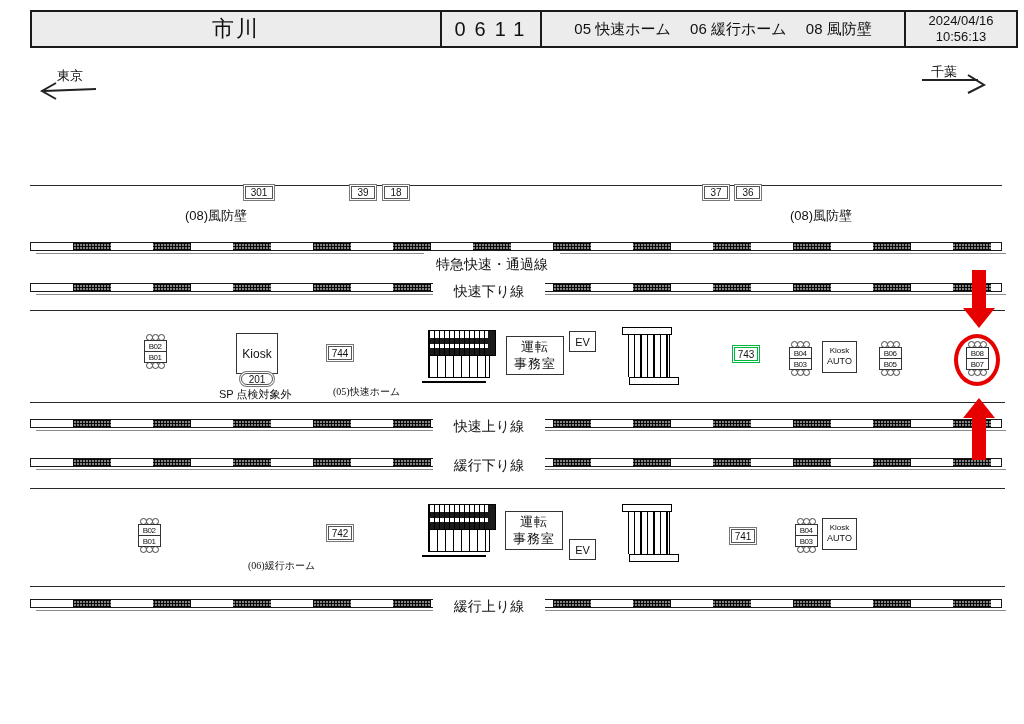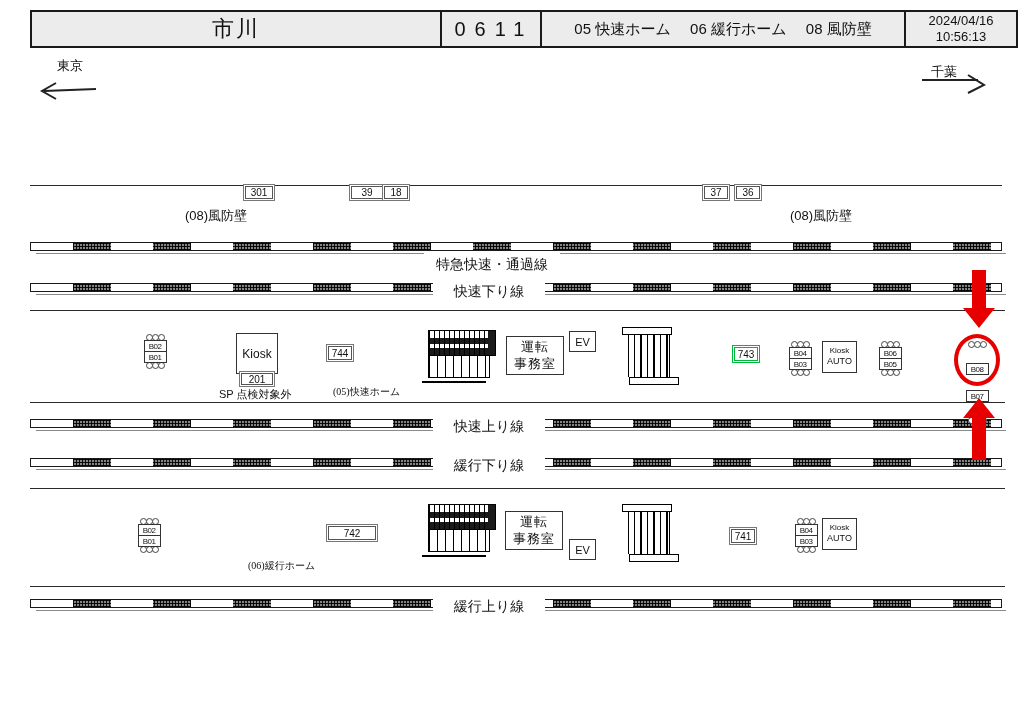--- a/index.html
+++ b/index.html
@@ -100,32 +100,32 @@
   <div class="hdr">
     <div class="cell c-station">市川</div>
     <div class="cell c-code">0611</div>
     <div class="cell c-plat">05 快速ホーム　 06 緩行ホーム　 08 風防壁</div>
     <div class="cell c-time">
       <span>2024/04/16</span>
       <span>10:56:13</span>
     </div>
   </div>
 
-  <span class="dirlab" style="left:57px;top:57px;">東京</span>
+  <span class="dirlab" style="left:57px;top:67px;">東京</span>
   <svg class="dirsvg" style="left:34px;top:80px;" width="66" height="22">
     <path d="M62 9 L10 11 M22 3 L8 11 L22 19" stroke="#222" stroke-width="2" fill="none"></path>
   </svg>
   <span class="dirlab" style="left:931px;top:63px;">千葉</span>
   <svg class="dirsvg" style="left:918px;top:72px;" width="76" height="24">
     <path d="M4 8 L60 8 M50 3 L66 13 L50 21" stroke="#222" stroke-width="2" fill="none"></path>
   </svg>
 
   <div class="hline" style="left:30px;top:185px;width:972px;"></div>
   <div class="marker" style="left:245px;top:186px;width:28px;height:13px;">301</div>
-  <div class="marker" style="left:351px;top:186px;width:32px;height:13px;">39</div>
+  <div class="marker" style="left:351px;top:186px;width:24px;height:13px;">39</div>
   <div class="marker" style="left:384px;top:186px;width:24px;height:13px;">18</div>
   <div class="marker" style="left:704px;top:186px;width:24px;height:13px;">37</div>
   <div class="marker" style="left:736px;top:186px;width:24px;height:13px;">36</div>
   <span class="wb-label" style="left:185px;top:207px;">(08)風防壁</span>
   <span class="wb-label" style="left:790px;top:207px;">(08)風防壁</span>
 
   <div class="track" style="top:242px;"></div>
   <div class="track-label" style="left:424px;top:240px;width:136px;height:26px;margin-top:12px;">特急快速・通過線</div>
 
   <div class="track" style="top:283px;"></div>
@@ -154,21 +154,21 @@
     <div class="cellb">B02</div>
     <div class="cellb">B01</div>
     <div class="row bot">
         <i></i>
         <i></i>
         <i></i>
       </div>
   </div>
 
   <div class="boxlbl kioskbox" style="left:236px;top:333px;width:42px;height:41px;">Kiosk</div>
-  <div class="marker" style="left:241px;top:373px;width:32px;height:12px;">201</div>
+  <div class="marker" style="left:241px;top:373px;width:32px;height:12px;border-radius:6px;">201</div>
   <span class="note" style="left:219px;top:387px;">SP 点検対象外</span>
 
   <div class="marker" style="left:328px;top:346px;width:24px;height:14px;">744</div>
   <span class="plat-label" style="left:333px;top:385px;">(05)快速ホーム</span>
 
   <div class="stairsA" style="left:428px;top:330px;">
     <div class="s-top"></div>
       <div class="s-bot"></div>
       <div class="s-base"></div>
   </div>
@@ -217,21 +217,21 @@
       </div>
     <div class="cellb">B06</div>
     <div class="cellb">B05</div>
     <div class="row bot">
         <i></i>
         <i></i>
         <i></i>
       </div>
   </div>
 
-  <div class="bench" style="left:965px;top:341px;gap:16px;">
+  <div class="bench" style="left:965px;top:341px;">
     <div class="row">
         <i></i>
         <i></i>
         <i></i>
       </div>
     <div class="cellb">B08</div>
     <div class="cellb">B07</div>
     <div class="row bot">
         <i></i>
         <i></i>
@@ -247,21 +247,21 @@
       </div>
     <div class="cellb">B02</div>
     <div class="cellb">B01</div>
     <div class="row bot">
         <i></i>
         <i></i>
         <i></i>
       </div>
   </div>
 
-  <div class="marker" style="left:328px;top:526px;width:48px;height:14px;">742</div>
+  <div class="marker" style="left:328px;top:526px;width:24px;height:14px;">742</div>
   <span class="plat-label" style="left:248px;top:559px;">(06)緩行ホーム</span>
 
   <div class="stairsA" style="left:428px;top:504px;">
     <div class="s-top"></div>
       <div class="s-bot"></div>
       <div class="s-base"></div>
   </div>
 
   <div class="boxlbl office" style="left:505px;top:511px;width:58px;height:39px;">
     <div>

